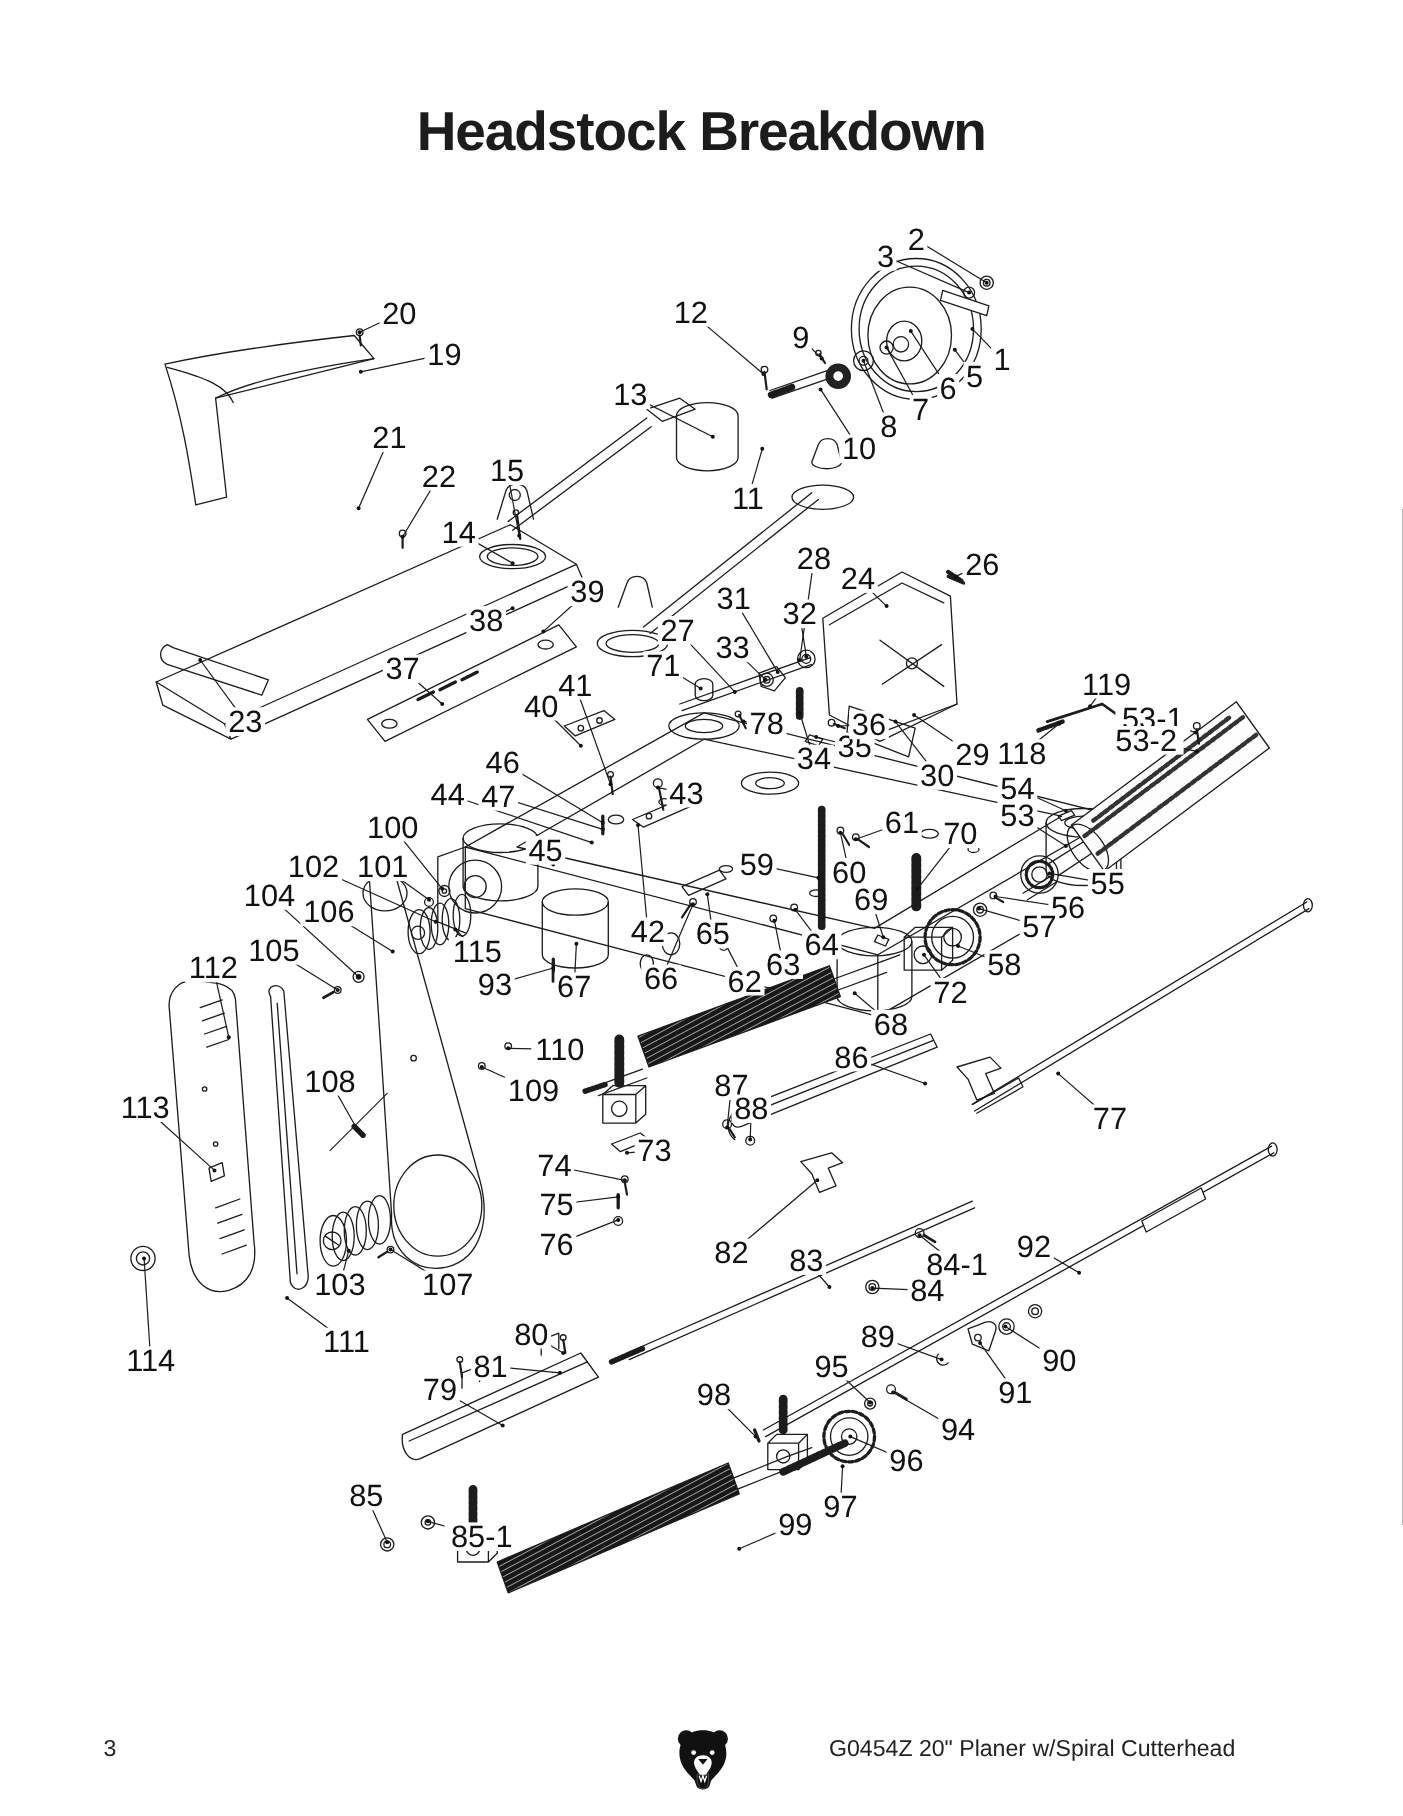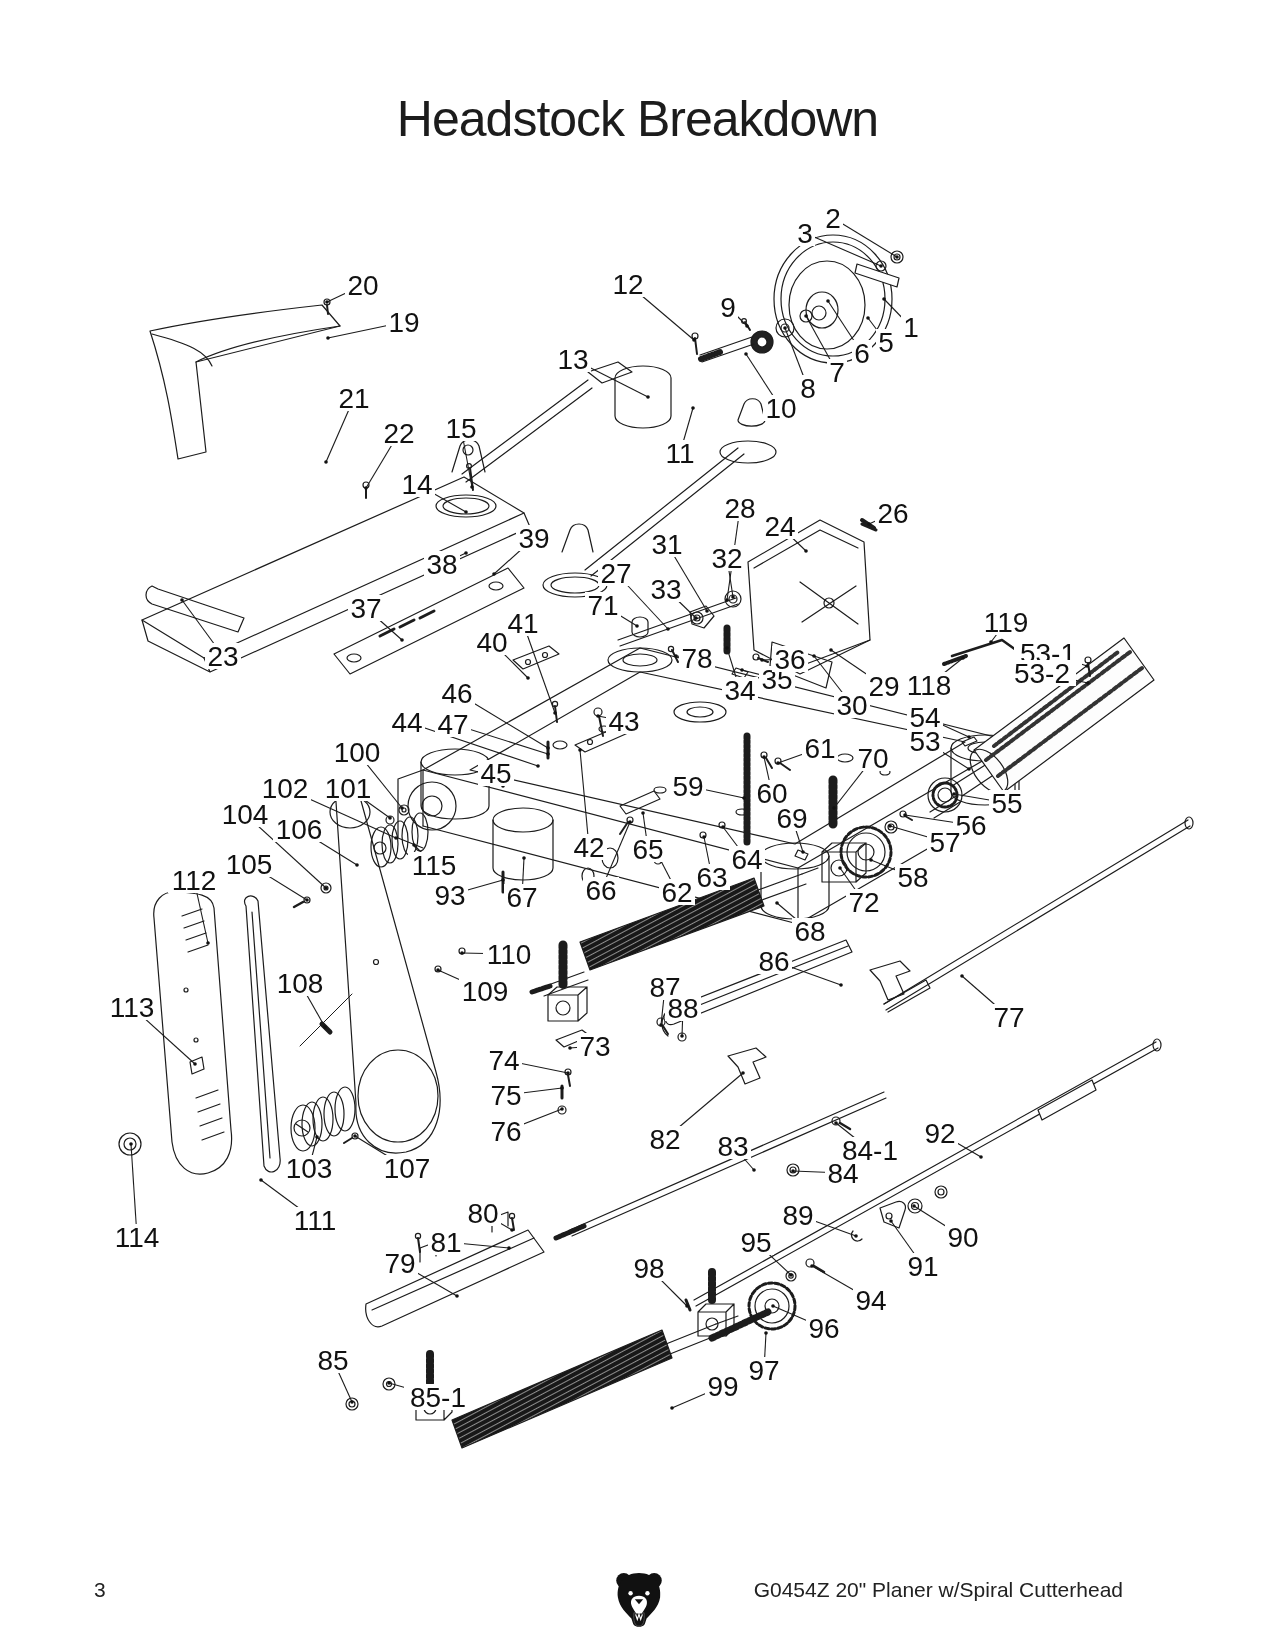--- a/index.html
+++ b/index.html
@@ -7,21 +7,21 @@
     position:relative;
     width:1275px;height:1651px;
     margin:0 auto;
     background:#ffffff;
     font-family:"Liberation Sans", sans-serif;
     overflow:hidden;
   }
   .title{
     position:absolute;top:90px;left:0;right:0;
     text-align:center;
-    font-size:50px;font-weight:normal;letter-spacing:-1px;
+    font-size:50px;font-weight:bold;letter-spacing:-1px;
     color:#1c1c1c;
   }
   .diagram-svg{position:absolute;left:0;top:0;width:1275px;height:1651px;}
   .footer-page-num{
     position:absolute;left:94px;top:1578px;
     font-size:21px;color:#222;
   }
   .footer-model{
     position:absolute;right:152px;top:1578px;
     font-size:21px;color:#222;

